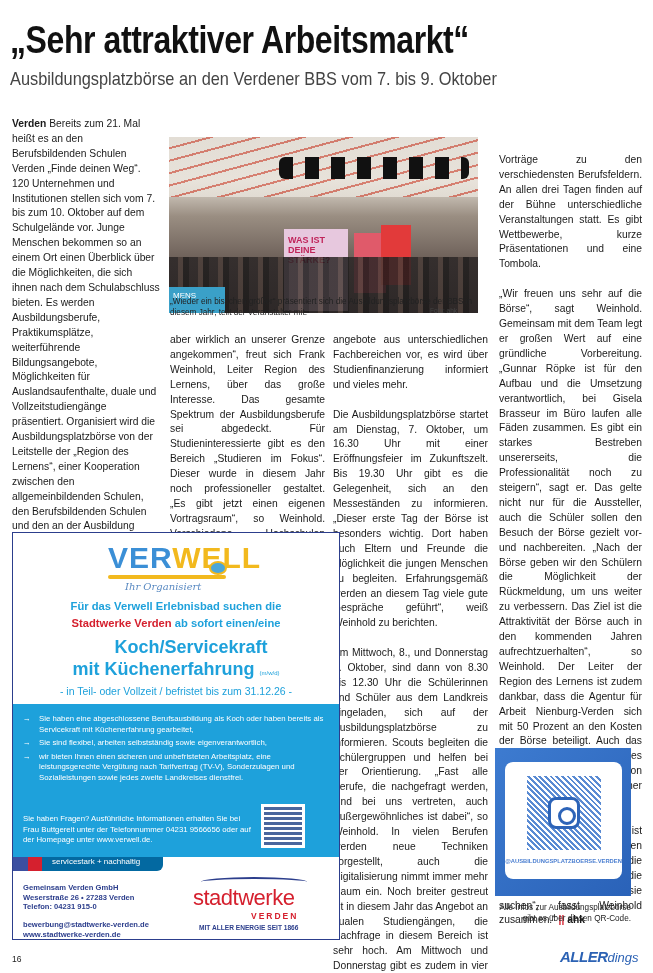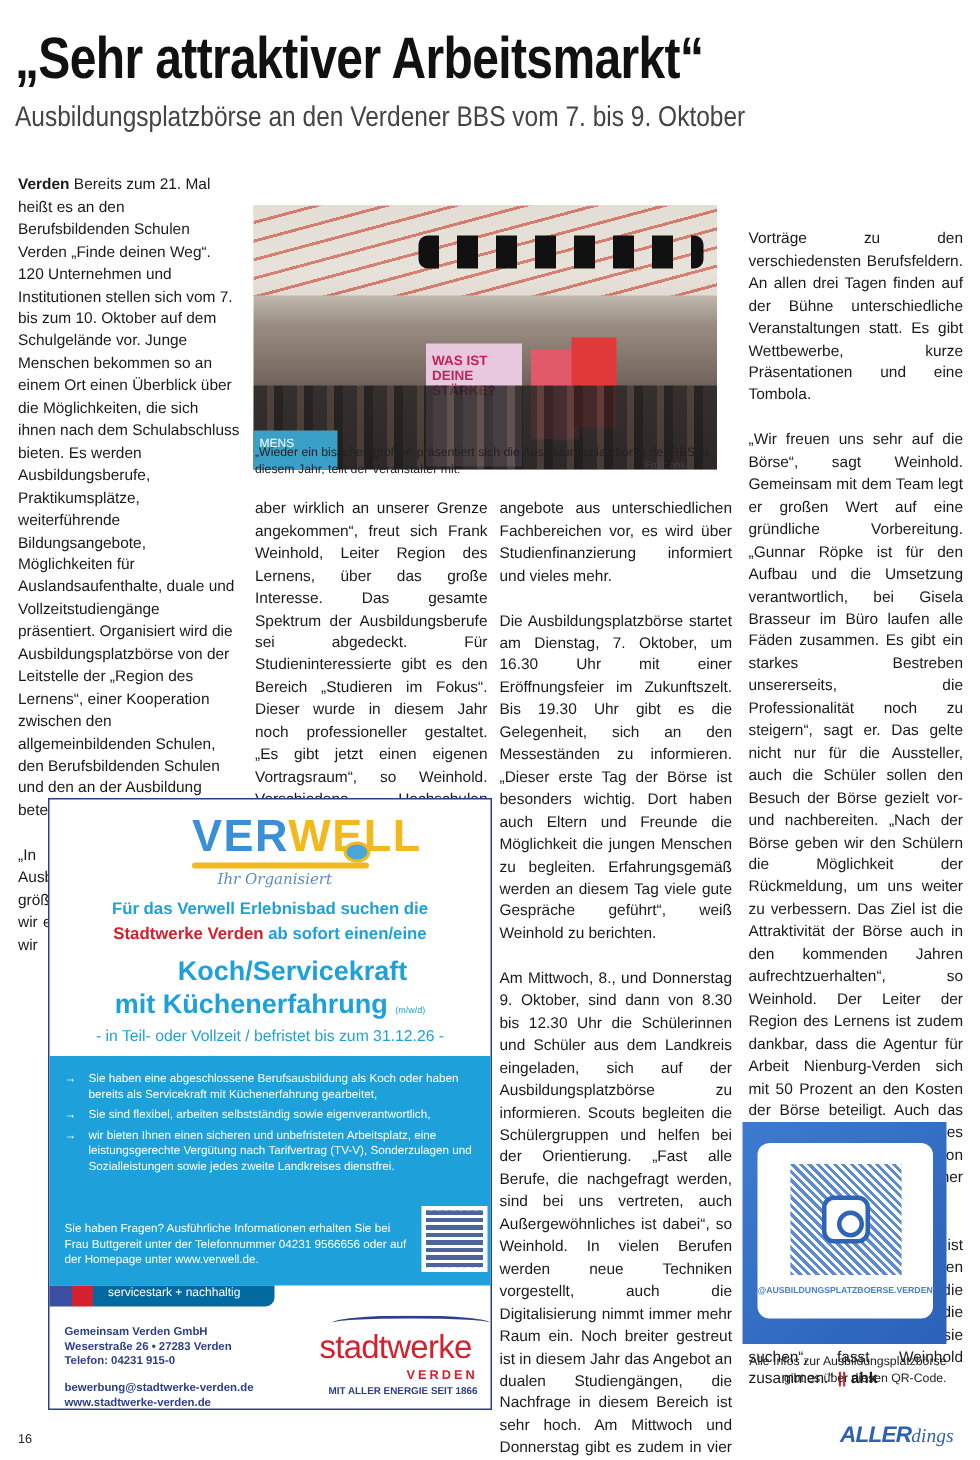--- a/index.html
+++ b/index.html
@@ -17,21 +17,21 @@
   .photo .ceiling { position: absolute; left: 0; top: 0; width: 100%; height: 60px; background: repeating-linear-gradient(165deg, #e9e4dc 0 10px, #d46a5a 10px 12px); opacity: 0.8; }
   .photo .sign1 { position: absolute; left: 115px; top: 92px; width: 64px; height: 82px; background: #e7c8de; }
   .photo .sign1 span { display: block; font-size: 9px; font-weight: 700; color: #c0245a; margin: 6px 4px; line-height: 10px; }
   .photo .sign2 { position: absolute; left: 185px; top: 96px; width: 32px; height: 60px; background: #e05a6a; }
   .photo .sign3 { position: absolute; left: 212px; top: 88px; width: 30px; height: 60px; background: #e23a3a; }
   .photo .crowd { position: absolute; left: 0; top: 120px; width: 100%; height: 56px; background: repeating-linear-gradient(90deg, #2b2626 0 9px, #4a3d38 9px 14px, #1c1a1a 14px 20px); opacity: 0.85; }
   .photo .lights { position: absolute; left: 110px; top: 20px; width: 190px; height: 22px; background: repeating-linear-gradient(90deg, #111 0 14px, transparent 14px 26px); border-radius: 6px; }
   .photo .mens { position: absolute; left: 0; top: 150px; width: 56px; height: 26px; background: #3aa0c8; color: #fff; font-size: 8px; font-weight: 400; padding: 4px 4px; }
   .caption { position: absolute; left: 170px; top: 296px; width: 306px; font-size: 8.2px; line-height: 11px; color: #222; }
   .credit { position: absolute; left: 430px; top: 307px; font-size: 6.5px; color: #444; }
-  .ad { position: absolute; left: 12px; top: 532px; width: 296px; height: 408px; border: 1px solid #2c3e8c; background: #fff; margin-left: 20px; }
+  .ad { position: absolute; left: 12px; top: 532px; width: 328px; height: 408px; border: 1px solid #2c3e8c; background: #fff; }
   .ad .logo { position: absolute; left: 95px; top: 8px; font-size: 30px; font-weight: 700; letter-spacing: 1px; color: #3b8fd6; }
   .ad .logo .y { color: #f2b91e; }
   .ad .logo-sub { position: absolute; left: 112px; top: 48px; font-family: "DejaVu Serif", serif; font-style: italic; font-size: 10px; color: #5a8ac2; }
   .ad .wave { position: absolute; left: 95px; top: 42px; width: 118px; height: 4px; background: #f2b91e; border-radius: 2px; }
   .ad .turtle { position: absolute; left: 196px; top: 28px; width: 18px; height: 14px; border-radius: 50%; background: #4aa6d9; border: 2px solid #f2b91e; }
   .ad .line1 { position: absolute; left: 0; width: 100%; top: 67px; text-align: center; font-size: 11.2px; font-weight: 700; color: #1ea1db; }
   .ad .line2 { position: absolute; left: 0; width: 100%; top: 84px; text-align: center; font-size: 11.2px; font-weight: 700; color: #1ea1db; }
   .ad .red { color: #d5202e; }
   .ad .job1 { position: absolute; left: 15px; width: 100%; top: 104px; text-align: center; font-size: 18px; font-weight: 700; color: #1ea1db; }
   .ad .job2 { position: absolute; left: 0; width: 100%; top: 126px; text-align: center; font-size: 18px; font-weight: 700; color: #1ea1db; }
@@ -59,21 +59,21 @@
   .insta { position: absolute; left: 495px; top: 748px; width: 136px; height: 148px; background: linear-gradient(135deg, #3d7bd0, #2a62b8); }
   .insta .card { position: absolute; left: 10px; top: 14px; width: 117px; height: 117px; background: #fff; border-radius: 8px; }
   .insta .qrpat { position: absolute; left: 22px; top: 14px; width: 74px; height: 74px; background: repeating-linear-gradient(45deg, #5a8bd3 0 2px, #fff 2px 4px), repeating-linear-gradient(-45deg, #7aa2dc 0 2px, transparent 2px 5px); }
   .insta .ig { position: absolute; left: 43px; top: 35px; width: 32px; height: 32px; border: 3px solid #2d64b8; border-radius: 8px; background: #fff; }
   .insta .ig::after { content: ""; position: absolute; left: 7px; top: 7px; width: 12px; height: 12px; border: 3px solid #2d64b8; border-radius: 50%; }
   .insta .handle { position: absolute; left: 0; width: 100%; top: 96px; text-align: center; font-size: 5.8px; color: #4a7ed0; font-weight: 700; }
   .qr-caption { position: absolute; left: 497px; top: 902px; width: 134px; text-align: right; font-size: 8.2px; line-height: 11px; color: #222; }
   .pagenum { position: absolute; left: 12px; top: 954px; font-size: 8.5px; color: #222; }
   .brand { position: absolute; left: 560px; top: 948px; font-size: 15px; color: #2c62b4; }
   .brand .b { font-weight: 700; font-style: italic; letter-spacing: -0.5px; }
-  .brand .i { font-family: Liberation Serif, serif; font-style: italic; font-size: 13px; }
+  .brand .i { font-family: Liberation Sans, sans-serif; font-style: italic; font-size: 13px; }
 </style>
 </head>
 <body>
 
 <h1 class="headline">„Sehr attraktiver Arbeitsmarkt“</h1>
 <div class="subhead">Ausbildungsplatzbörse an den Verdener BBS vom 7. bis 9. Oktober</div>
 
 <div class="col col1">
   <p><span class="lead">Verden</span> <span>Bereits zum 21. Mal heißt es an den Berufsbildenden Schulen Verden „Finde deinen Weg“. 120 Unternehmen und Institutionen stellen sich vom 7. bis zum 10. Oktober auf dem Schulgelände vor. Junge Menschen bekommen so an einem Ort einen Überblick über die Möglichkeiten, die sich ihnen nach dem Schulabschluss bieten. Es werden Ausbildungsberufe, Praktikumsplätze, weiterführende Bildungsangebote, Möglichkeiten für Auslandsaufenthalte, duale und Vollzeitstudiengänge präsentiert. Organisiert wird die Ausbildungsplatzbörse von der Leitstelle der „Region des Lernens“, einer Kooperation zwischen den allgemeinbildenden Schulen, den Berufsbildenden Schulen und den an der Ausbildung beteiligten Partnern.</span></p>
   <p style="text-align:justify">„In diesem Jahr ist die Ausbildungsbörse wieder etwas größer geworden, dafür haben wir etwas umgestaltet. Nun sind wir</p>

